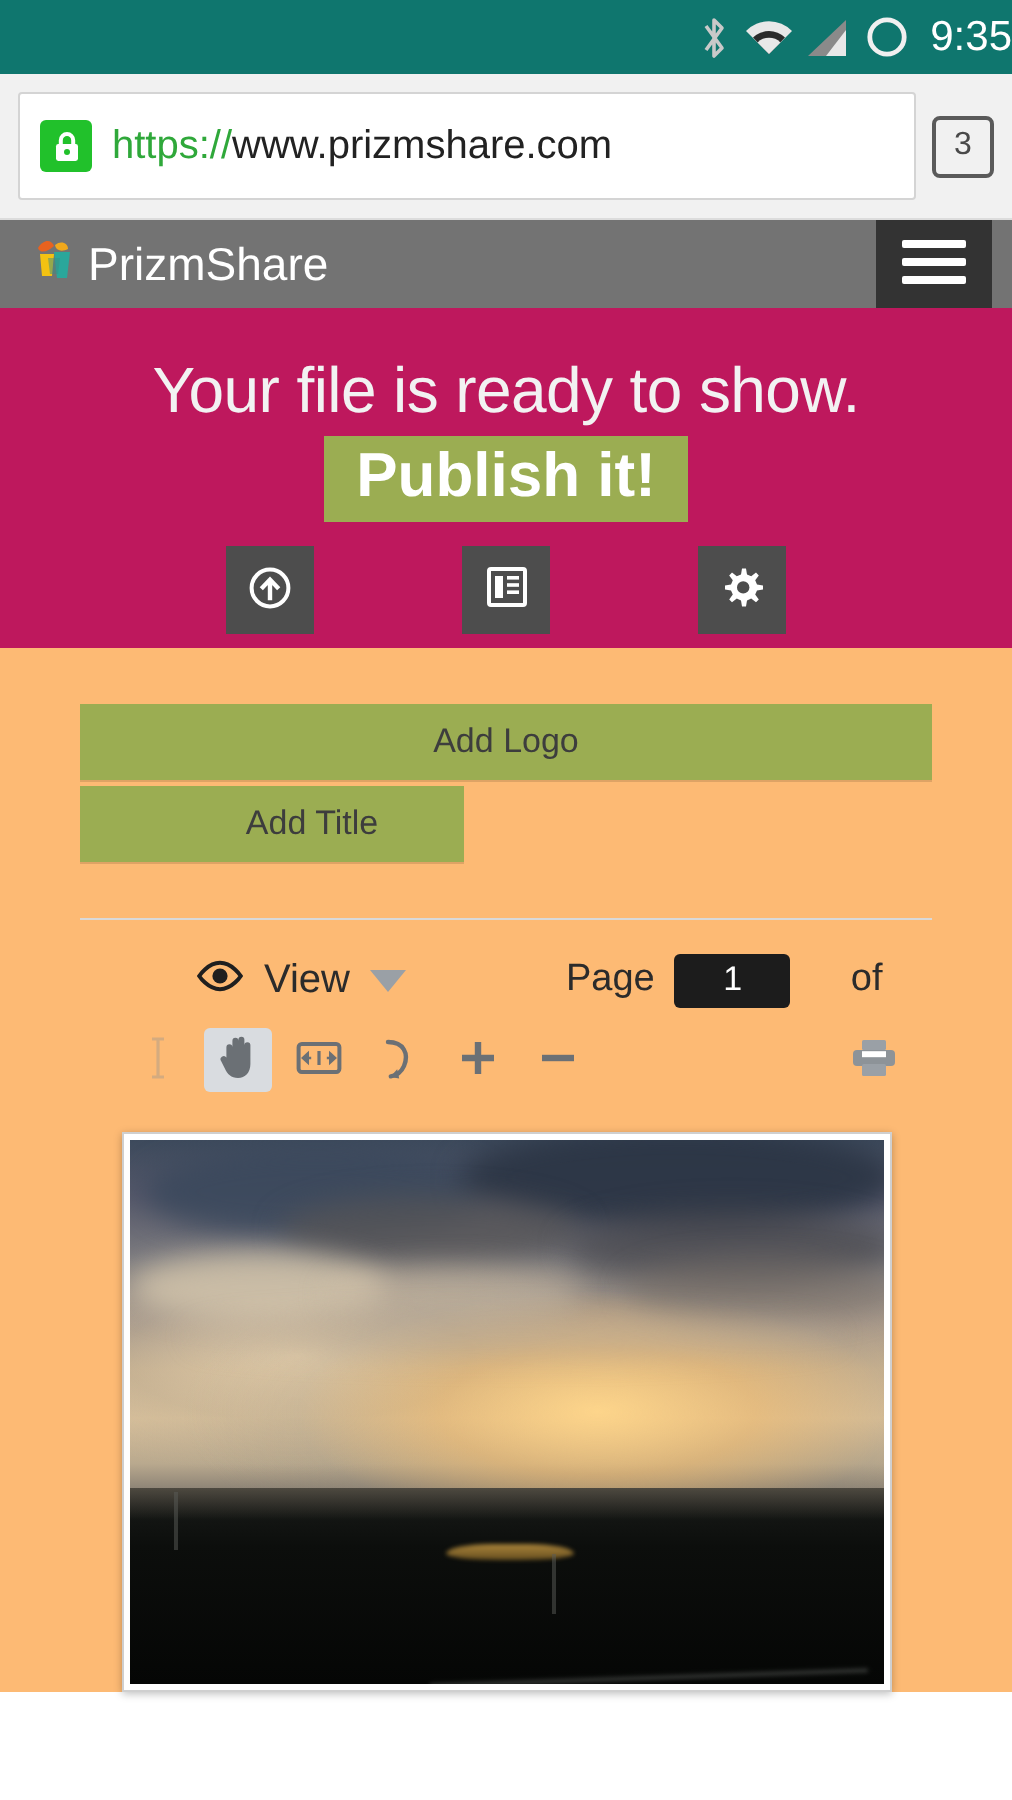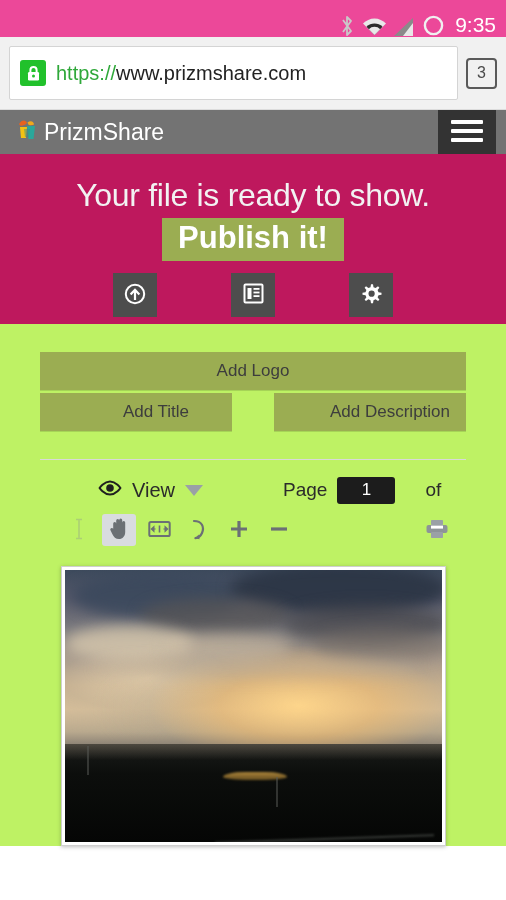--- a/index.html
+++ b/index.html
@@ -6,25 +6,25 @@
   html, body {
     width: 506px; height: 900px;
     background: #ffffff;
     font-family: "Liberation Sans", sans-serif;
     overflow: hidden;
   }
 
   
   .status-bar {
     height: 37px;
-    background: #ec4899;
-    display: flex;
-    align-items: flex-end;
+    background: #0f766e;
+    display: flex;
+    align-items: center;
     justify-content: flex-end;
-    padding-right: 10px;
+    padding-right: 0;
     gap: 7px;
   }
   .status-icon { display: flex; align-items: center; }
   .status-time {
     color: #ffffff;
     font-size: 21px;
     letter-spacing: 0px;
     margin-left: 3px;
     font-family: "Liberation Sans", sans-serif;
   }
@@ -146,21 +146,21 @@
   }
   .hero-btn {
     width: 44px; height: 44px;
     background: #4d4d4d;
     border: none;
     display: flex; align-items: center; justify-content: center;
     cursor: pointer;
   }
 
   
-  .content { padding: 0 40px; background: #bef264; }
+  .content { padding: 0 40px; background: #fdba74; }
   .meta-block { padding-top: 28px; }
   .btn-green {
     background: #9bad52;
     color: #3d3d3d;
     border: none;
     font-size: 17px;
     font-family: "Liberation Sans", sans-serif;
     height: 38px;
     width: 100%;
     display: flex; align-items: center; justify-content: center;
@@ -416,21 +416,20 @@
     </button>
   </div>
 </div>
 
 <div class="content">
 
   <div class="meta-block">
     <button class="btn-green">Add Logo</button>
     <div class="meta-row">
       <button class="btn-green btn-half">Add Title</button>
-      <button class="btn-green btn-half">Add Description</button>
     </div>
   </div>
 
   <div class="viewer-toolbar">
     <div class="toolbar-row1">
       <div class="view-group">
         <span>
           <svg width="24" height="16" viewBox="0 0 24 16">
             <path d="M12 1.4 C18.2 1.4 22.4 8 22.4 8 C22.4 8 18.2 14.6 12 14.6 C5.8 14.6 1.6 8 1.6 8 C1.6 8 5.8 1.4 12 1.4 Z" fill="none" stroke="#1f1f1f" stroke-width="2"></path>
             <circle cx="12" cy="8" r="3.8" fill="#1f1f1f"></circle>

